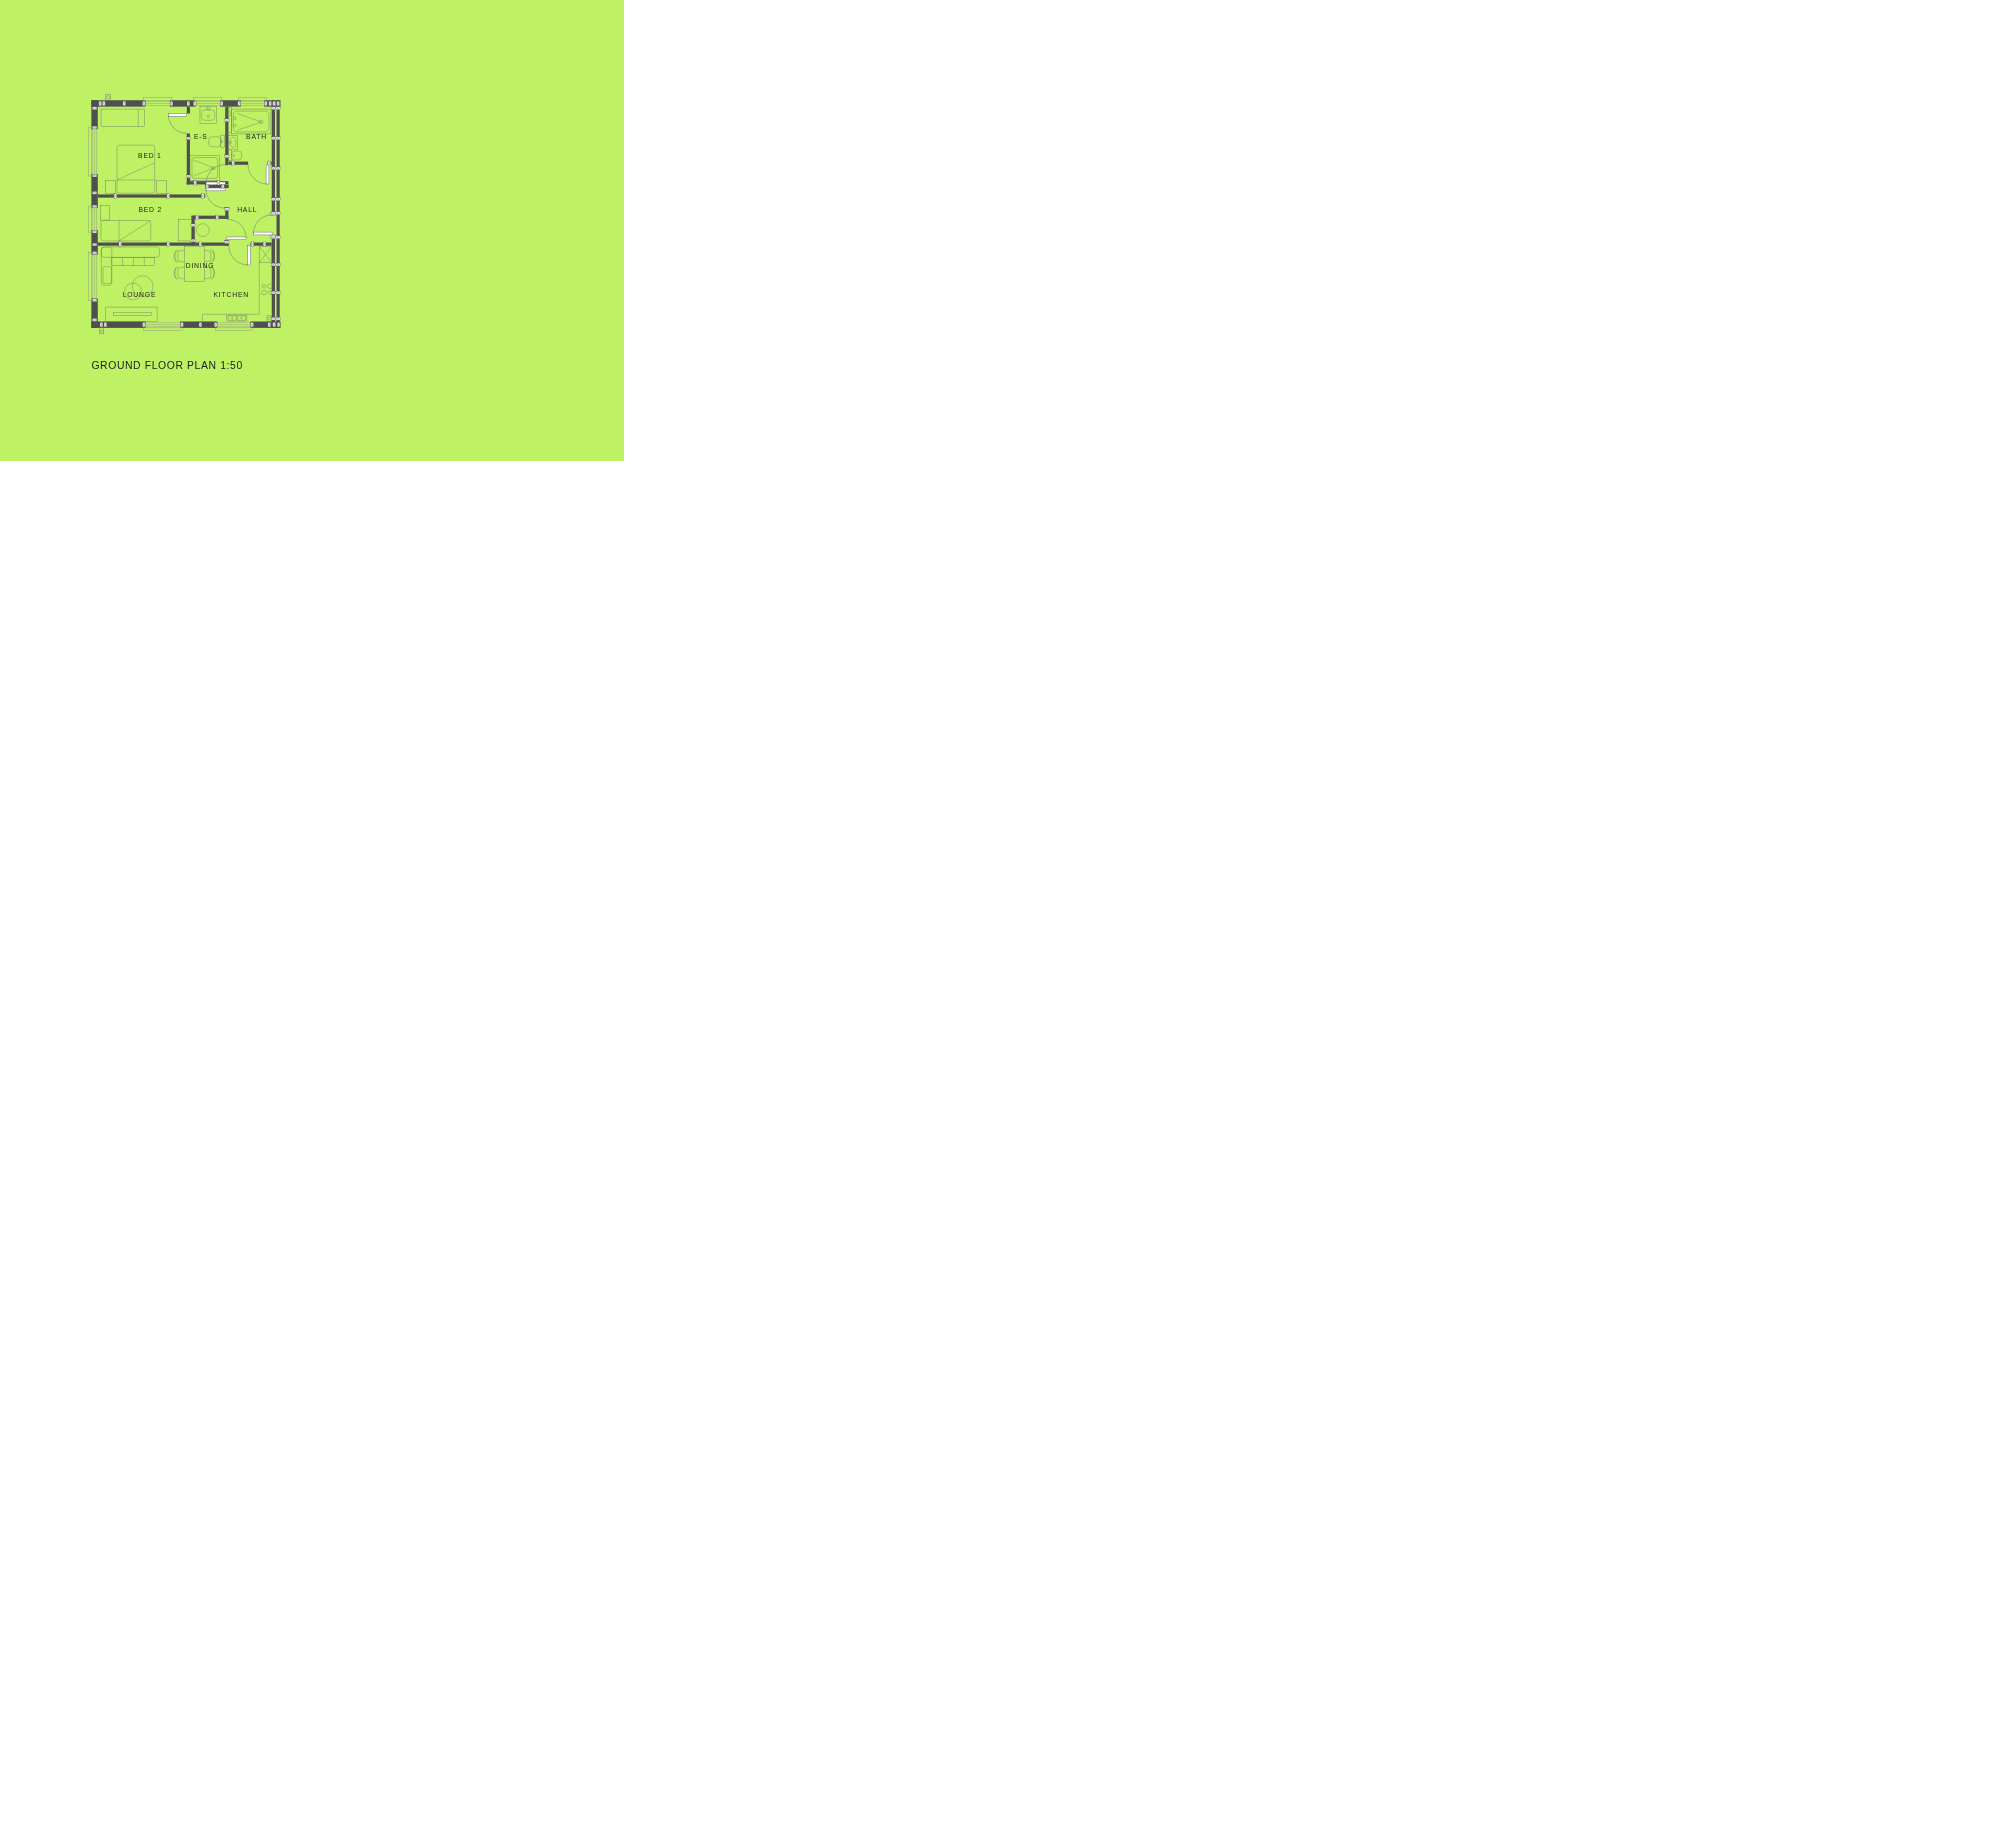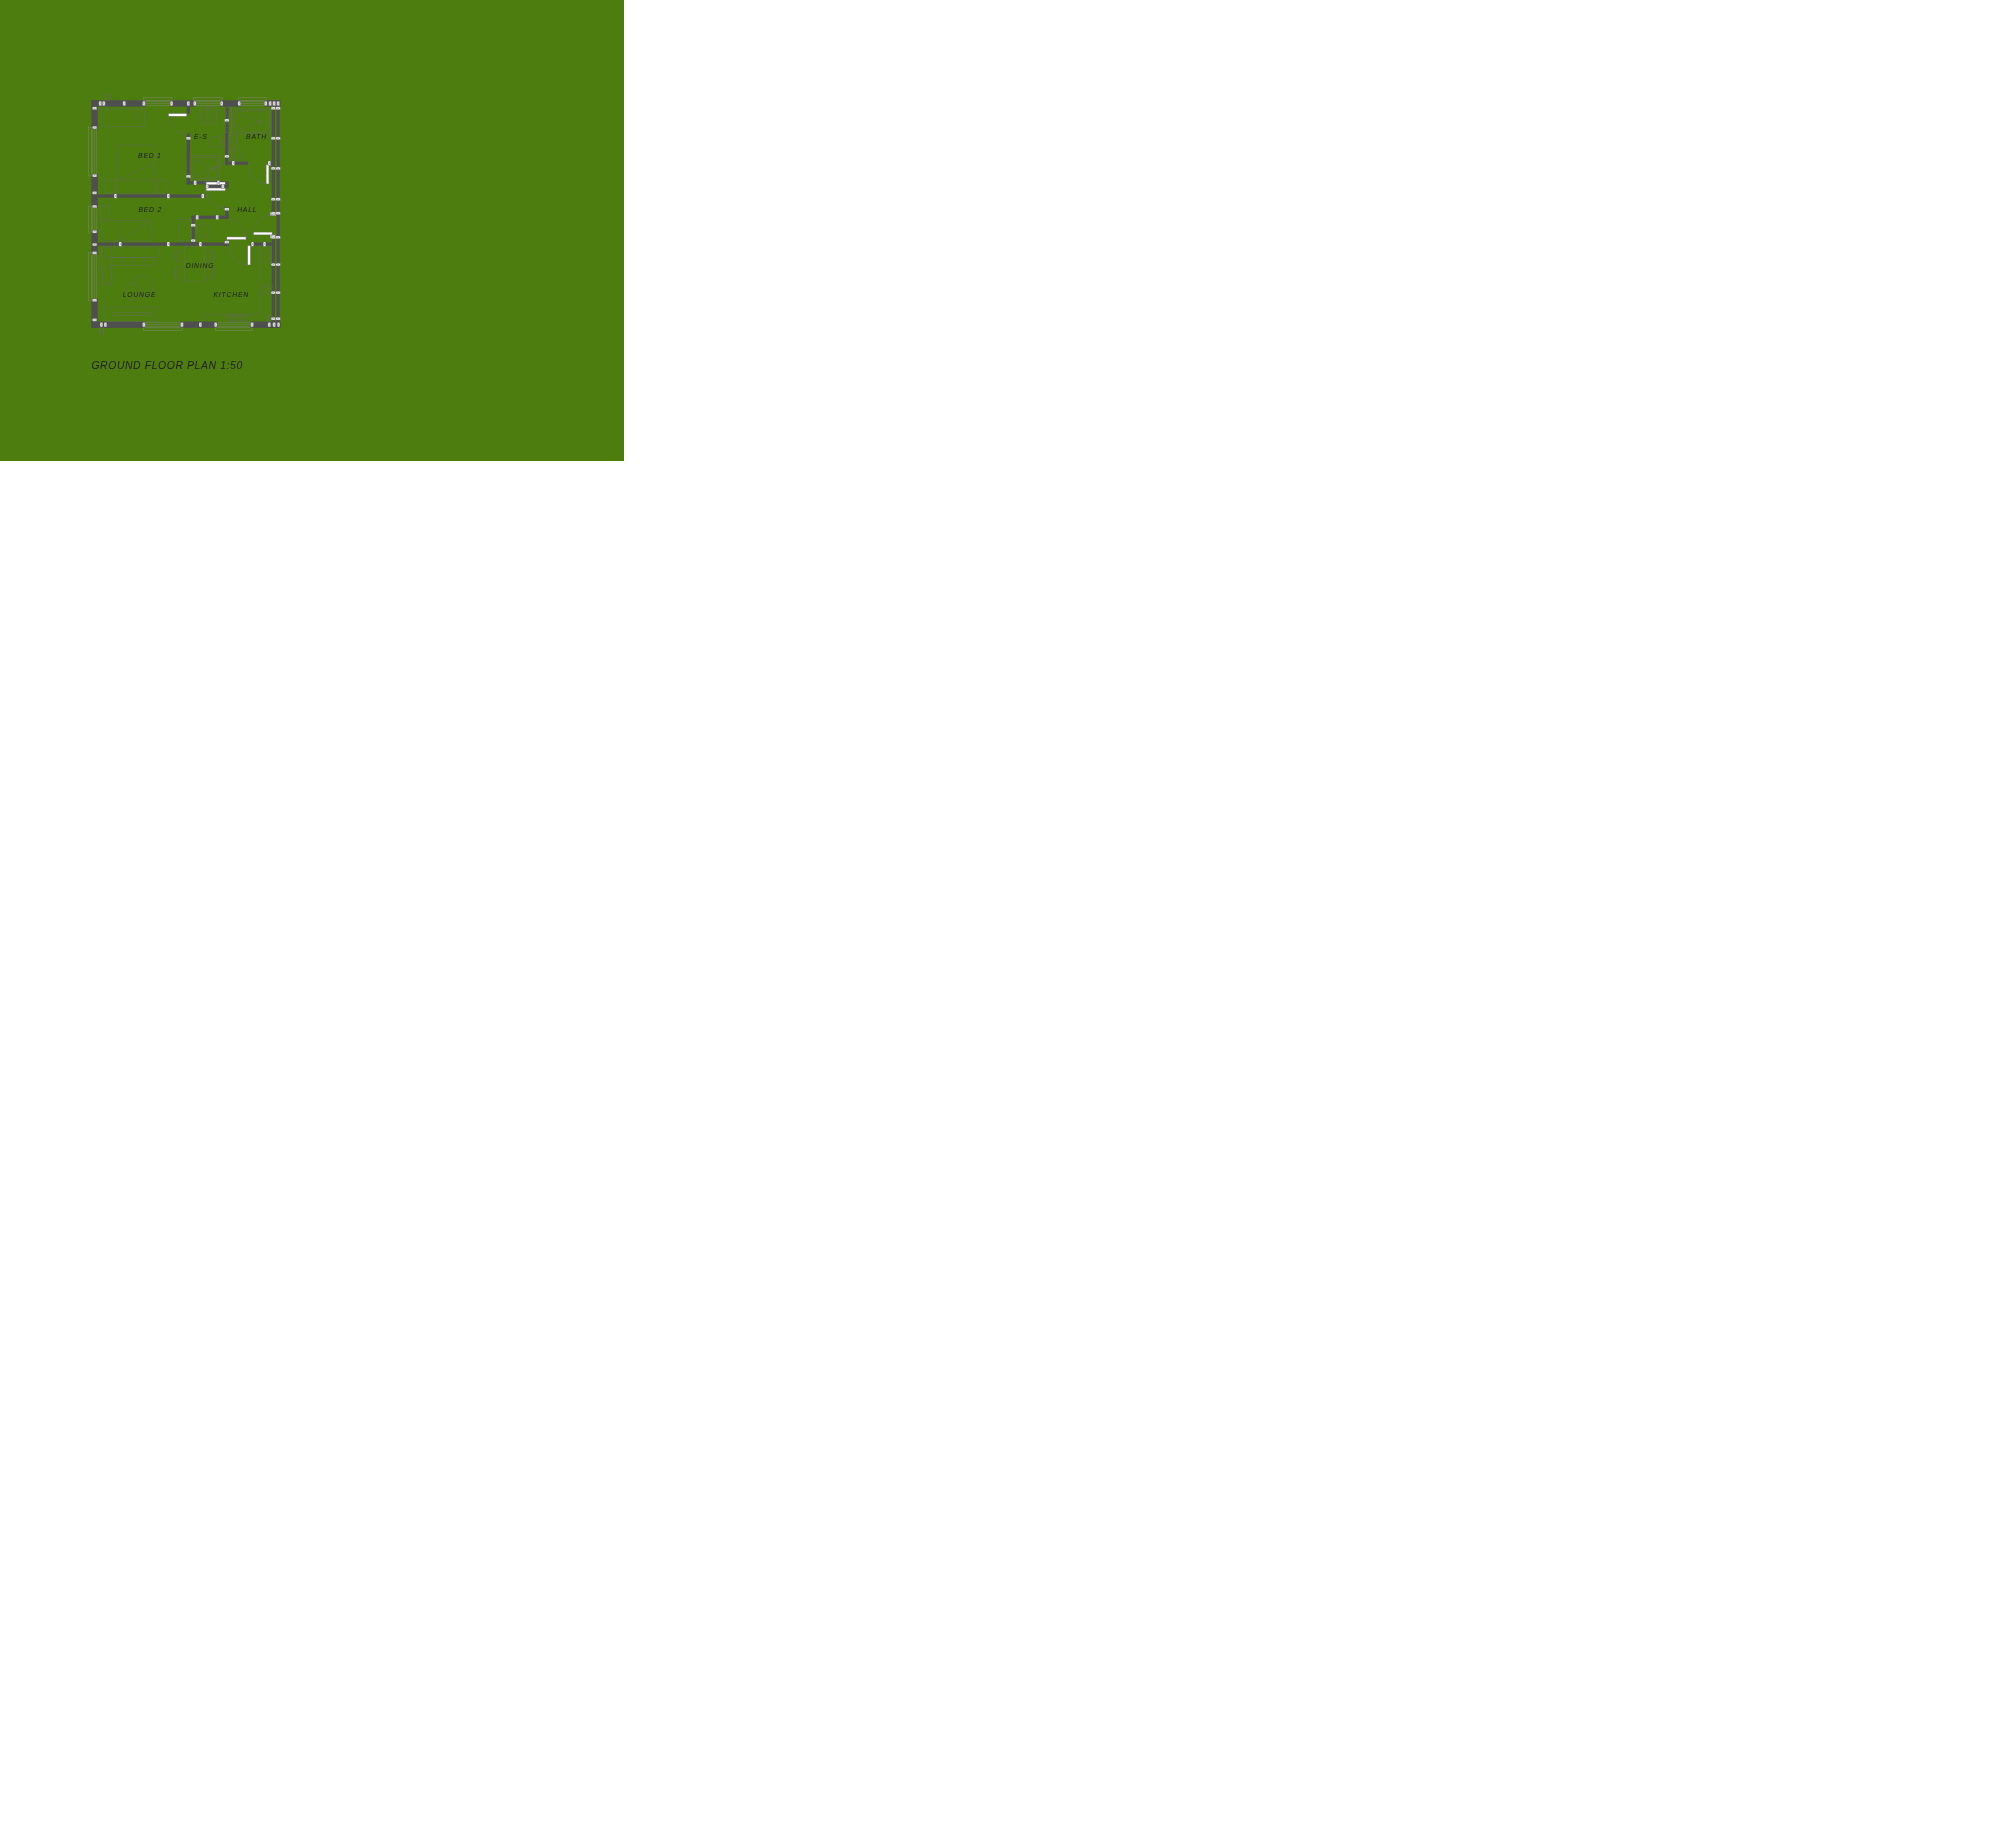--- a/index.html
+++ b/index.html
@@ -1,17 +1,17 @@
 <!DOCTYPE html>
 <html style="font-size:6.4px"><head>
 <meta charset="utf-8">
 <style>
   html,body{margin:0;padding:0;background:#ffffff;}
   body{font-family:"Liberation Sans", sans-serif;}
-  .page{width:624px;height:461px;background:#4d7c0f;position:relative;overflow:hidden;font-style:italic;}
+  .page{width:624px;height:461px;background:#bef264;position:relative;overflow:hidden;}
   svg{display:block;}
   text{font-family:"Liberation Sans", sans-serif;}
   .room-label{fill:#1c1c1c;font-size:17px;letter-spacing:2px;}
   .plan-title{fill:#222;font-size:26px;letter-spacing:1.5px;}
 </style>
 </head>
 <body>
 
 <div class="page">
 <svg width="624" height="461" viewBox="0 0 1557 1150">

